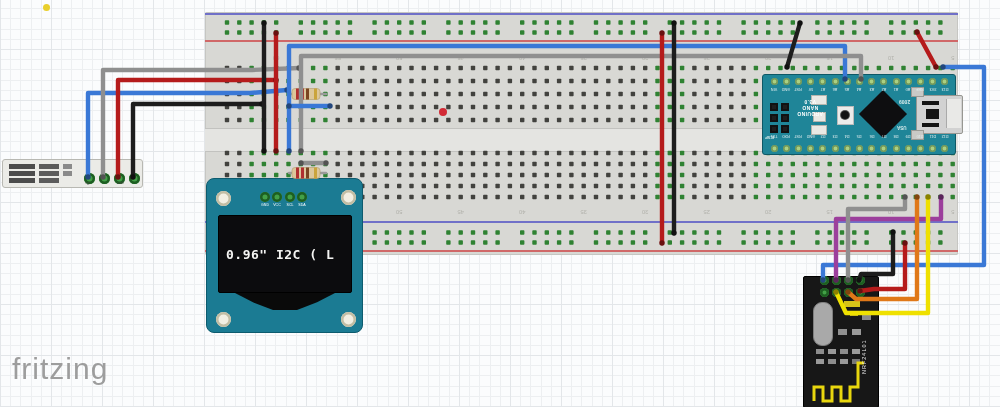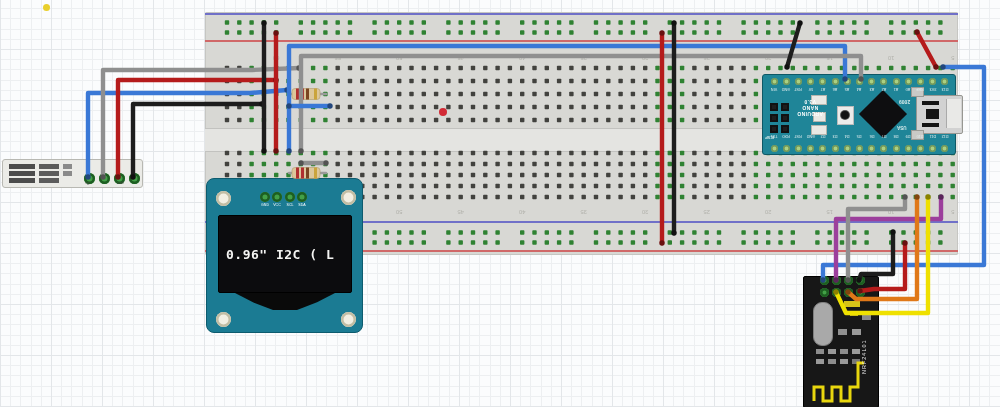--- a/index.html
+++ b/index.html
@@ -1150,13 +1150,14 @@
         <polyline points="917,197 917,299 856,299 848,292" fill="none" stroke="#e07818" stroke-width="4.4" stroke-linecap="round" stroke-linejoin="round"></polyline>
         <circle cx="917" cy="197" r="2.7" fill="rgb(130,70,14)"></circle>
         <circle cx="848" cy="292" r="2.7" fill="rgb(130,70,14)"></circle>
         <polyline points="928,197 928,313 846,313 836,292" fill="none" stroke="#efe000" stroke-width="4.4" stroke-linecap="round" stroke-linejoin="round"></polyline>
         <circle cx="928" cy="197" r="2.7" fill="rgb(139,130,0)"></circle>
         <circle cx="836" cy="292" r="2.7" fill="rgb(139,130,0)"></circle>
       </g>
   </svg>
 
   <div id="ydot"></div>
+  <div id="fritzing">fritzing</div>
 </div>
 
 </body></html>

